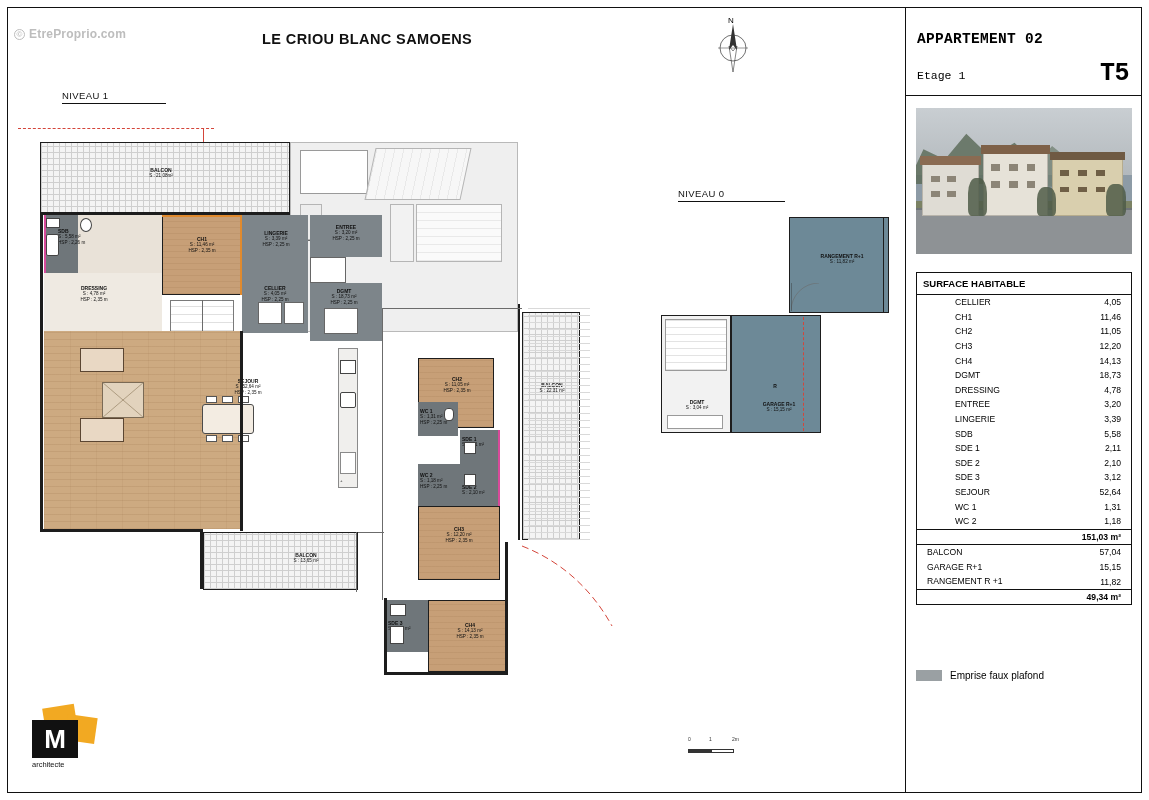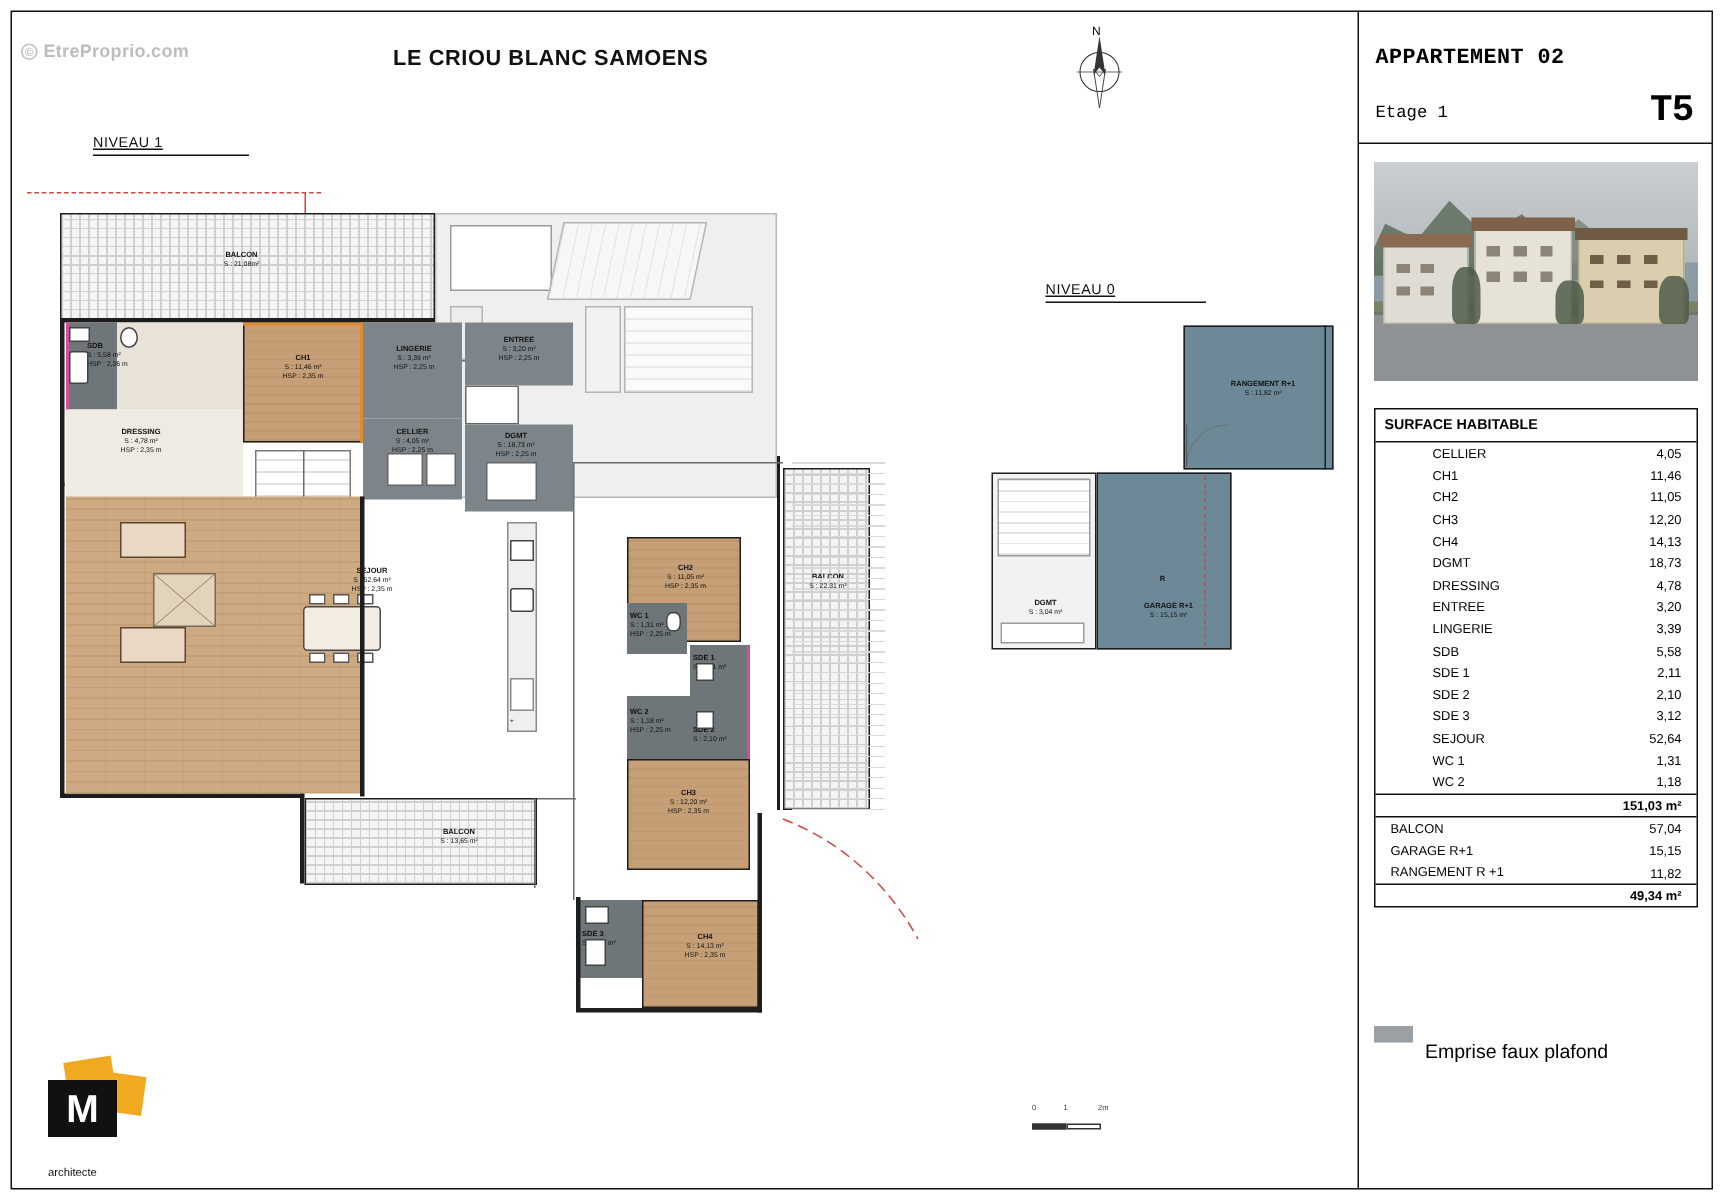--- a/index.html
+++ b/index.html
@@ -35,42 +35,42 @@
   
   .main-title {
     position:absolute; left:262px; top:31px;
     font-size:14.5px; font-weight:bold; color:#111;
     letter-spacing:0.4px;
   }
   
   .niveau {
     position:absolute; font-size:9.5px; color:#111; letter-spacing:0.4px;
   }
-  .niveau .lbl { display:block; padding-bottom:2px;text-decoration:underline; }
+  .niveau .lbl { display:block; padding-bottom:2px; }
   .niveau .rule { display:block; height:1px; background:#111; }
   #niveau1 { left:62px; top:90px; width:104px; }
-  #niveau0 { left:697px; top:188px; width:107px; }
+  #niveau0 { left:678px; top:188px; width:107px; }
 
   
   .compass { position:absolute; left:712px; top:18px; width:42px; height:54px; }
   .compass .n { position:absolute; left:16px; top:-2px; font-size:8px; }
 
   
   .scalebar { position:absolute; left:688px; top:742px; width:70px; height:14px; }
   .scalebar .ticks { position:absolute; left:0; top:7px; width:62px; height:4px; }
   .scalebar .seg { position:absolute; top:0; height:4px; border:0.5px solid #333; }
   .scalebar .num { position:absolute; top:-6px; font-size:5px; color:#333; }
 
   
   .logo { position:absolute; left:24px; top:706px; width:88px; height:64px; }
   .logo .sq1 { position:absolute; left:20px; top:0px; width:32px; height:26px; background:#f2a922; transform:rotate(-9deg); }
   .logo .sq2 { position:absolute; left:42px; top:10px; width:30px; height:26px; background:#f2a922; transform:rotate(8deg); }
   .logo .box { position:absolute; left:8px; top:14px; width:46px; height:38px; background:#111; }
   .logo .m { position:absolute; left:8px; top:14px; width:46px; height:38px; color:#fff; font-size:26px; font-weight:bold; text-align:center; line-height:38px; }
-  .logo .cap { position:absolute; left:8px; top:54px; font-size:7.5px; color:#111;margin-top:17px; }
+  .logo .cap { position:absolute; left:8px; top:54px; font-size:7.5px; color:#111; }
 
   
   .footer-note {
     position:absolute; left:108px; top:765px; width:680px;
     font-size:7.6px; color:#111;
   }
 
   
   .rpanel { position:absolute; left:905px; top:7px; width:237px; height:786px; border-left:1px solid #111; }
   .rpanel .hdr { position:absolute; left:0; top:0; width:236px; height:89px; border-bottom:1px solid #111;font-family:Liberation Mono, monospace; }
@@ -107,21 +107,21 @@
   .tot-row td { font-size:9px; font-weight:bold; }
   .sep-top { border-top:1px solid #111 !important; }
   .blk2 { border-top:1px solid #111; }
   table.surf2 { width:100%; border-collapse:collapse; }
   table.surf2 td { font-size:8.6px; padding:2.3px 4px; }
   table.surf2 td.n { text-align:left; padding-left:10px; }
   table.surf2 td.v { text-align:right; padding-right:10px; }
 
   .legend { position:absolute; left:10px; top:663px; width:216px; display:flex; align-items:center; gap:8px; }
   .legend .swatch { width:26px; height:11px; background:#9aa0a3; }
-  .legend .ltxt { font-size:13px;margin-top:23px; }
+  .legend .ltxt { font-size:10px; }
 
   
   .plan { position:absolute; left:18px; top:112px; width:620px; height:510px; }
   .wall { position:absolute; background:#1d1d1d; }
   .room { position:absolute; }
   .rlabel { position:absolute; font-size:4.6px; line-height:1.25; text-align:center; color:#111; }
   .rlabel b { font-size:5px; font-weight:bold; display:block; }
   .hatch-balcony {
     background:
       repeating-linear-gradient(90deg,#cfcfcf 0 1px,transparent 1px 6px),

